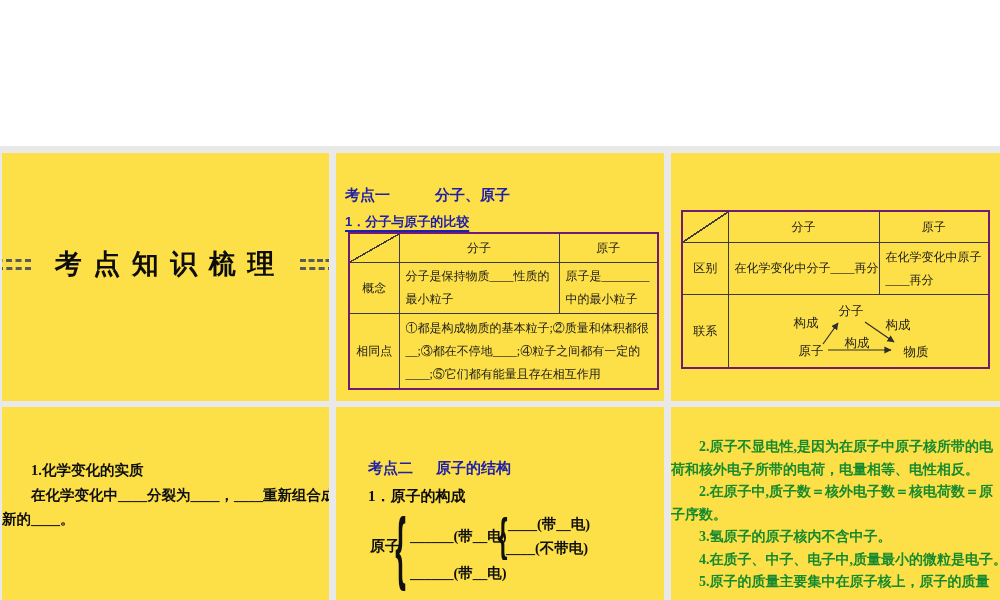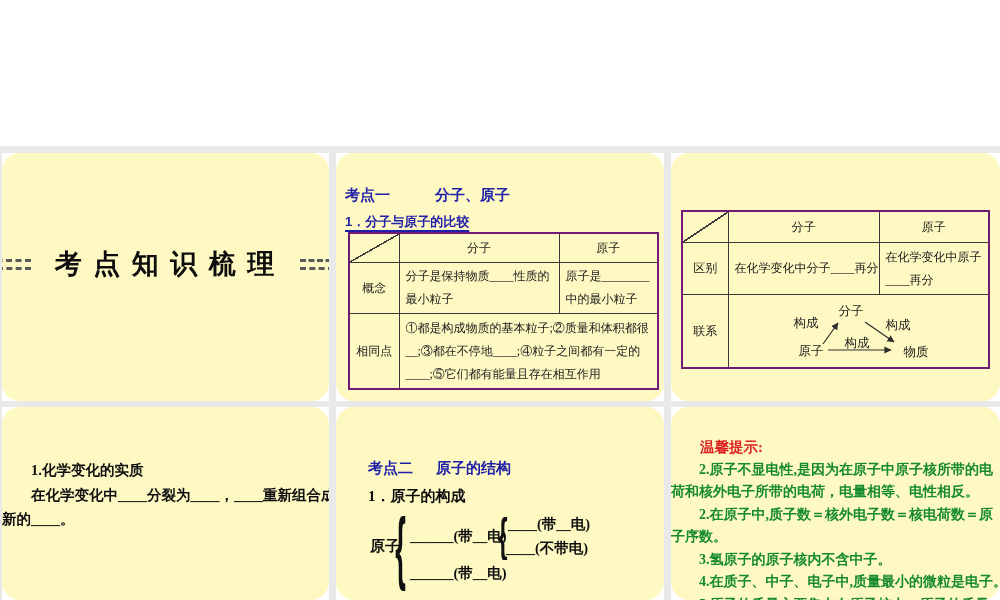--- a/index.html
+++ b/index.html
@@ -9,21 +9,21 @@
   }
   
   .gutter{position:absolute; background:#e9e9e9;}
   .gh1{left:0; top:146; width:1000px; height:7px;}
   .gh2{left:0; top:401px; width:1000px; height:6px;}
   .gv1{left:329px; top:146px; width:7px; height:454px;}
   .gv2{left:664px; top:146px; width:7px; height:454px;}
   .edge{left:0; top:146px; width:2px; height:454px;}
   .gh1{top:146px;}
 
-  .panel{position:absolute; background:#fef9c3; overflow:hidden;border-radius:18px;}
+  .panel{position:absolute; background:#fde047; overflow:hidden;}
   .p-tl{left:2px;  top:153px; width:327px; height:248px;}
   .p-tm{left:336px; top:153px; width:328px; height:248px;}
   .p-tr{left:671px; top:153px; width:329px; height:248px;}
   .p-bl{left:2px;  top:407px; width:327px; height:193px;}
   .p-bm{left:336px; top:407px; width:328px; height:193px;}
   .p-br{left:671px; top:407px; width:329px; height:193px;}
 
   
   .title-row{
     position:absolute; left:0; top:88px; width:100%; height:46px;
@@ -240,21 +240,20 @@
       <span class="brace brace-big">{</span>
       <span class="t-b1">______(带__电)</span>
       <span class="brace brace-small">{</span>
       <span class="t-s1">____(带__电)</span>
       <span class="t-s2">____(不带电)</span>
       <span class="t-b2">______(带__电)</span>
     </div>
   </section>
 
   <section class="panel p-br">
-    <div class="tip-title ind">温馨提示:</div>
     <div class="tip-line ind">2.原子不显电性,是因为在原子中原子核所带的电</div>
     <div class="tip-line">荷和核外电子所带的电荷，电量相等、电性相反。</div>
     <div class="tip-line ind">2.在原子中,质子数＝核外电子数＝核电荷数＝原</div>
     <div class="tip-line">子序数。</div>
     <div class="tip-line ind">3.氢原子的原子核内不含中子。</div>
     <div class="tip-line ind">4.在质子、中子、电子中,质量最小的微粒是电子。</div>
     <div class="tip-line ind">5.原子的质量主要集中在原子核上，原子的质量</div>
   </section>
 
 </div>

